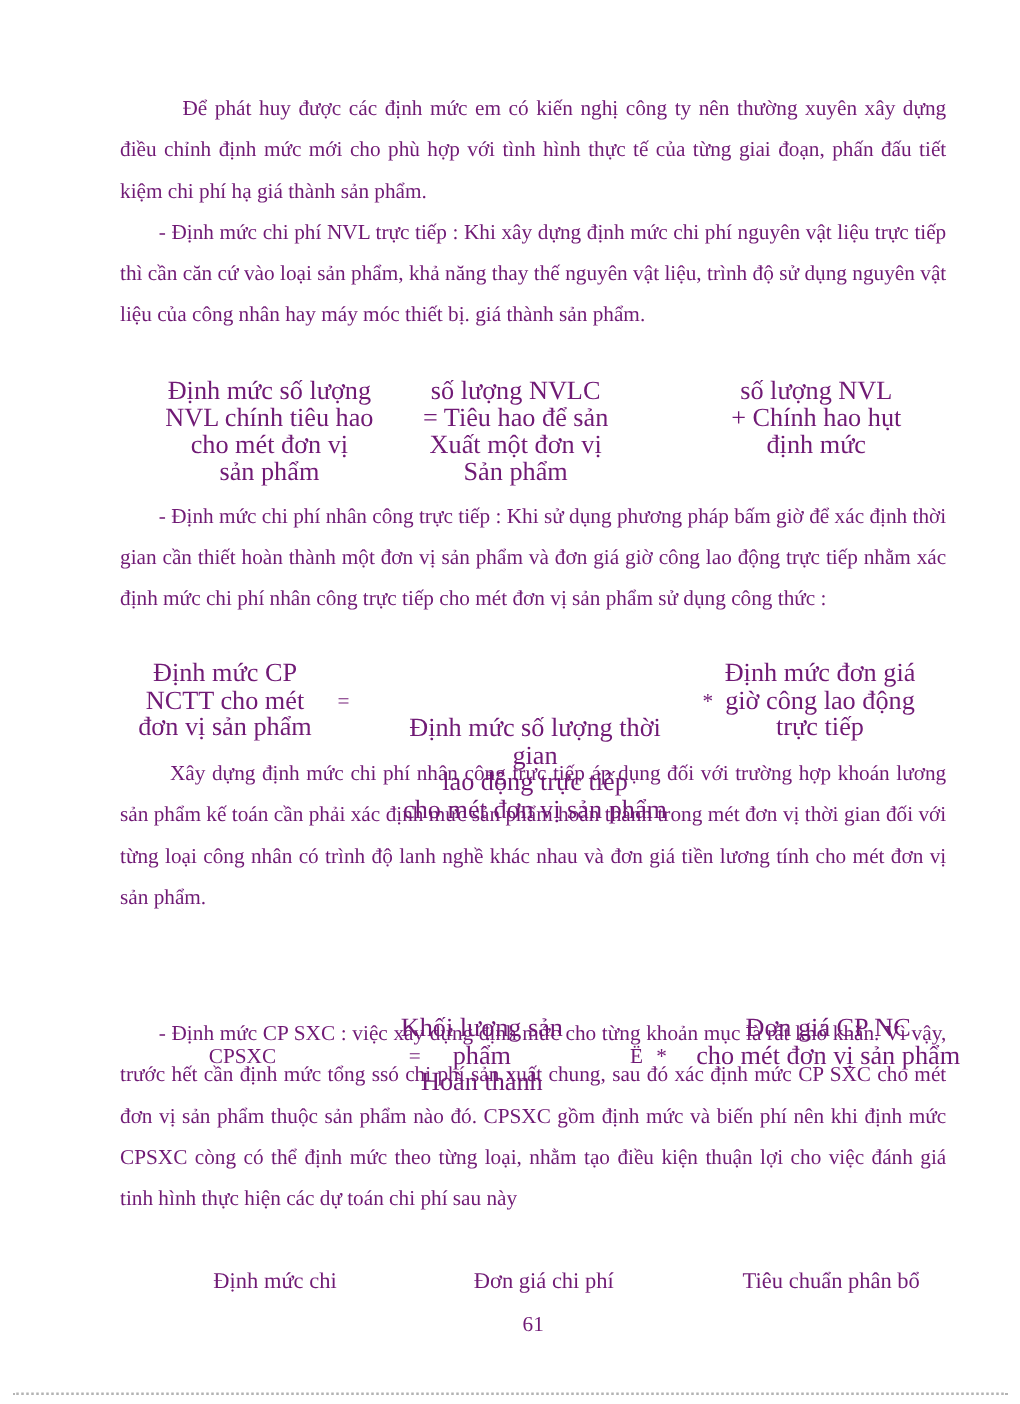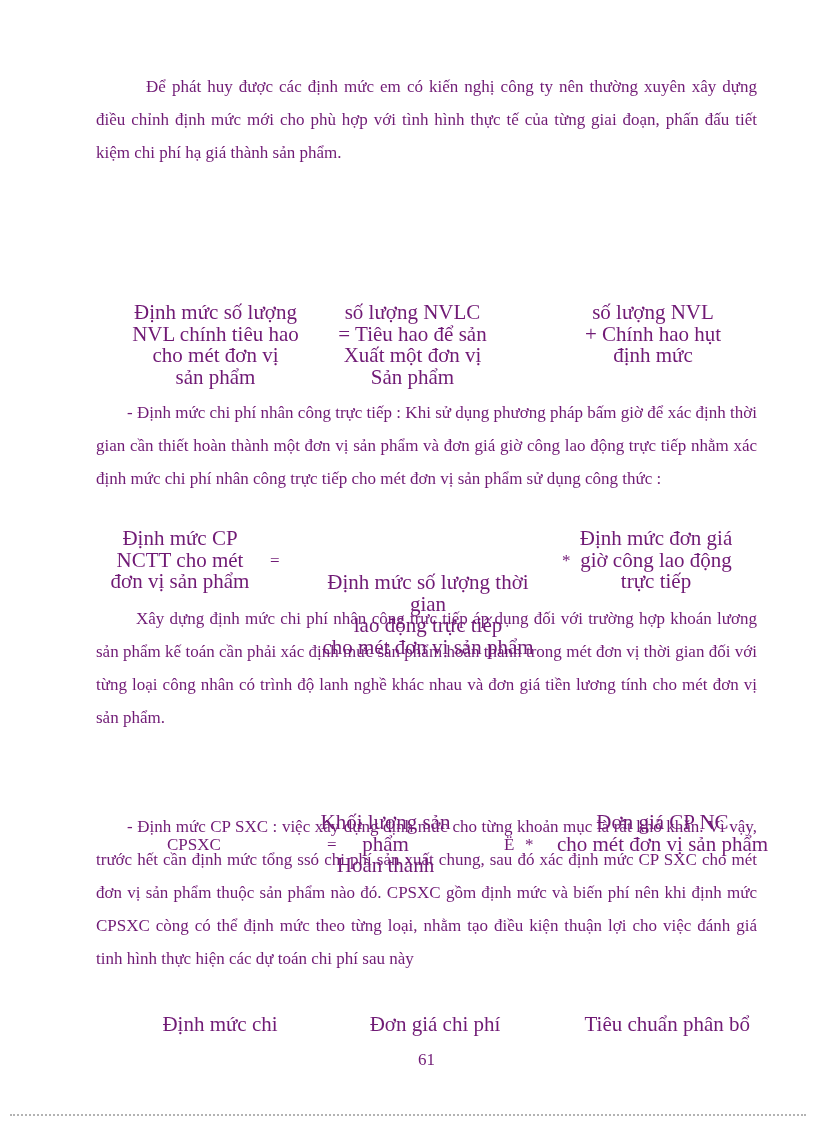--- a/index.html
+++ b/index.html
@@ -36,21 +36,21 @@
     white-space: pre-line;
   }
   .fop {
     position: absolute;
     font-size: 17px;
     line-height: 21.5px;
     white-space: nowrap;
   }
   .footer-label {
     position: absolute;
-    font-size: 21px;
+    font-size: 18px;
     line-height: 22px;
     text-align: center;
     top: 1013px;
   }
   .page-number {
     position: absolute;
     left: 96px;
     width: 661px;
     top: 1050px;
     font-size: 17px;
@@ -65,20 +65,21 @@
     border-bottom: 2px dotted #b3b3b3;
   }
 </style>
 </head>
 <body>
 
 <div class="page">
 
   <p class="para indent-lg" style="top:70px">Để phát huy được các định mức em có kiến nghị công ty nên thường xuyên xây dựng điều chỉnh định mức mới cho phù hợp với tình hình thực tế của từng giai đoạn, phấn đấu tiết kiệm chi phí hạ giá thành sản phẩm.</p>
 
+  <p class="para indent-sm" style="top:169px">- Định mức chi phí NVL trực tiếp : Khi xây dựng định mức chi phí nguyên vật liệu trực tiếp thì cần căn cứ vào loại sản phẩm, khả năng thay thế nguyên vật liệu, trình độ sử dụng nguyên vật liệu  của công nhân hay máy móc thiết bị. giá thành sản phẩm.</p>
 
   <div>
     <div class="fterm" style="left:113px; top:302px; width:205px;">Định mức số lượng
 NVL chính tiêu hao
 cho mét đơn vị
 sản phẩm</div>
     <div class="fterm" style="left:330px; top:302px; width:165px;">số lượng NVLC
 = Tiêu hao để sản
 Xuất một đơn vị
 Sản phẩm</div>
@@ -114,20 +115,20 @@
 Hoàn thành</div>
     <span class="fop" style="left:504px; top:834px;">Ё</span>
     <span class="fop" style="left:525px; top:834px;">*</span>
     <div class="fterm" style="left:555px; top:812px; width:215px;">Đơn giá CP NC
 cho mét đơn vị sản phẩm</div>
   </div>
 
   <div>
     <span class="footer-label" style="left:150px; width:140px;">Định mức chi</span>
     <span class="footer-label" style="left:365px; width:140px;">Đơn giá chi phí</span>
-    <span class="footer-label" style="left:580px; width:170px;text-align:right;">Tiêu chuẩn phân bổ</span>
+    <span class="footer-label" style="left:580px; width:170px;">Tiêu chuẩn phân bổ</span>
   </div>
 
   <div class="page-number">61</div>
 
   <div class="bottom-dots"></div>
 
 </div>
 
 </body></html>

